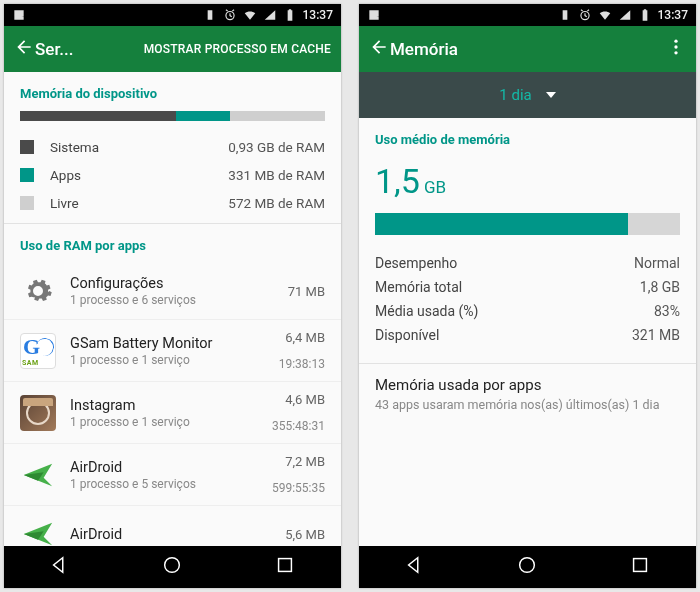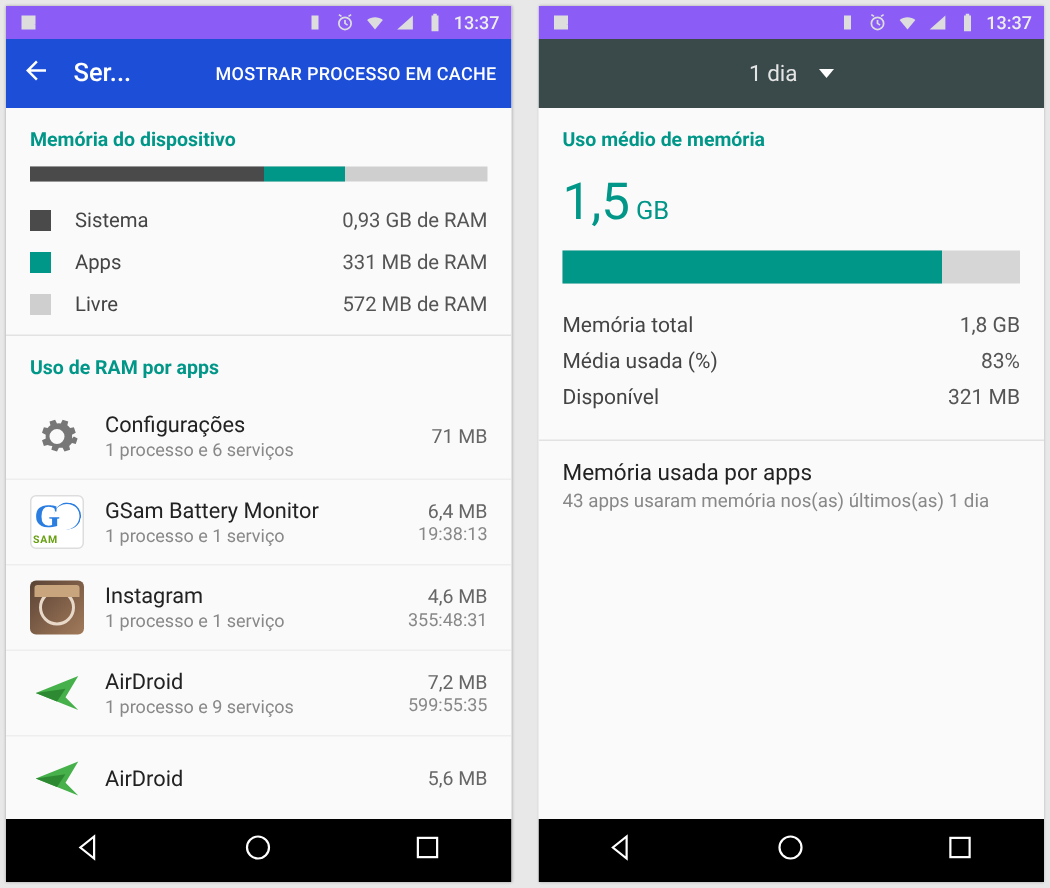--- a/index.html
+++ b/index.html
@@ -1,21 +1,21 @@
 <!DOCTYPE html>
 <html><head>
 <meta charset="utf-8">
 <style>
   * { margin: 0; padding: 0; box-sizing: border-box; font-family: Roboto, Arial, sans-serif; -webkit-font-smoothing: antialiased; }
   body { background: #e8e8e8; width: 700px; height: 592px; display: flex; gap: 18px; padding: 4px; }
   .phone { width: 338px; height: 584px; background: #fafafa; position: relative; overflow: hidden; display: flex; flex-direction: column; box-shadow: 0 0 2px rgba(0,0,0,.3); }
-  .status-bar { height: 22px; background: #8b5cf6; color: #eee; display: flex; align-items: center; justify-content: flex-end; gap: 6px; padding: 0 8px; font-size: 12px; font-weight: 500; }
+  .status-bar { height: 22px; background: #000000; color: #eee; display: flex; align-items: center; justify-content: flex-end; gap: 6px; padding: 0 8px; font-size: 12px; font-weight: 500; }
   .status-bar .sb-left { margin-right: auto; display:flex; align-items:center; }
   .status-bar svg { width: 14px; height: 14px; fill: #ddd; }
-  .app-bar { height: 46px; background: #1d4ed8; color: #fff; display: flex; align-items: center; padding: 0 10px; gap: 15px; }
+  .app-bar { height: 46px; background: #15803d; color: #fff; display: flex; align-items: center; padding: 0 10px; gap: 1px; }
   .app-bar .title { font-size: 17px; font-weight: 500; white-space: nowrap; overflow: hidden; text-overflow: ellipsis; }
   .app-bar .action { font-size: 12px; font-weight: 500; letter-spacing: .2px; margin-left: auto; white-space: nowrap; }
   .app-bar svg { width: 20px; height: 20px; fill: #fff; }
   .app-bar .menu-dots { margin-left:auto; }
   .content { flex: 1; overflow: hidden; background: #fafafa; }
   .section-header { color: #009688; font-size: 13px; font-weight: 700; padding: 14px 16px 10px; }
   .bar-track { height: 10px; margin: 0 16px 12px; display: flex; background: #cfcfcf; }
   .bar-seg { height: 100%; }
   .seg-dark { background: #4a4a4a; }
   .seg-teal { background: #009688; }
@@ -28,36 +28,36 @@
   .legend-value { margin-left: auto; color: #555; }
   .divider { height: 1px; background: #e2e2e2; margin-top: 6px; }
   .app-list { }
   .app-row { display: flex; align-items: center; padding: 10px 16px; border-bottom: 1px solid #eee; }
   .app-row .icon { width: 36px; height: 36px; margin-right: 14px; border-radius: 4px; display:flex; align-items:center; justify-content:center; }
   .app-row .txt { flex: 1; }
   .app-row .name { font-size: 14.5px; color: #222; }
   .app-row .sub { font-size: 12px; color: #888; margin-top: 1px; }
   .app-row .rcol { text-align: right; }
   .app-row .val { font-size: 13px; color: #666; }
-  .app-row .val2 { font-size: 12px; color: #888; margin-top: 0; }
+  .app-row .val2 { font-size: 12px; color: #888; margin-top: 12px; }
   
   .ic-gear svg { width: 30px; height: 30px; fill: #777; }
   .ic-gsam { background:#fff; border:1px solid #ddd; position:relative; overflow:hidden; }
   .ic-gsam .g { position:absolute; left:2px; top:0; font-size:22px; font-weight:700; color:#2a7de1; font-family: Georgia, serif; }
   .ic-gsam .sam { position:absolute; bottom:1px; left:1px; font-size:7px; font-weight:700; color:#6aa014; letter-spacing:.5px; }
   .ic-gsam .arc { position:absolute; right:1px; top:4px; width:18px; height:18px; border:1.5px solid #2a7de1; border-left:none; border-bottom:none; border-radius:50%; transform:rotate(10deg); }
   .ic-insta { background: linear-gradient(135deg,#5a4335,#a27a5a); position:relative; }
   .ic-insta:before { content:""; position:absolute; inset:6px; border:2px solid #e8d8c8; border-radius:50%; }
   .ic-insta:after { content:""; position:absolute; top:3px; left:3px; right:3px; height:8px; background:#c9a57e; border-radius:2px 2px 0 0; }
   .ic-air { position:relative; }
   .ic-air svg { width:34px; height:34px; }
   .nav-bar { height: 42px; background: #000; display: flex; align-items: center; justify-content: space-around; }
   .nav-bar svg { width: 22px; height: 22px; stroke: #fff; fill: none; stroke-width: 1.6; }
   
-  .time-selector { height: 46px; background: #3a4a4a; color:#e5e5e5; display:flex; align-items:center; justify-content:center; gap:14px; font-size:15px; }
+  .time-selector { height: 46px; background: #3a4a4a; color:#14b8a6; display:flex; align-items:center; justify-content:center; gap:14px; font-size:15px; }
   .time-selector svg { width:10px; height:10px; fill:#fff; }
   .big-num { color:#009688; font-size:34px; font-weight:400; padding: 4px 16px 2px; }
   .big-num .unit { font-size:17px; margin-left:4px; }
   .usage-bar { height: 22px; margin: 10px 16px 16px; background:#d6d6d6; position:relative; }
   .usage-bar .fill { height:100%; background:#009688; }
   .stats { padding: 0 16px 10px; }
   .stat-row { display:flex; font-size:14px; color:#444; padding:4px 0; }
   .stat-row .sv { margin-left:auto; color:#555; }
   .mem-apps { border-top:1px solid #e2e2e2; margin-top:6px; padding: 12px 16px; }
   .mem-apps .mtitle { font-size:15px; color:#222; }
@@ -176,21 +176,21 @@
 
       <div class="app-row">
         <span class="icon ic-air">
           <svg viewBox="0 0 24 24">
               <path d="M2 12L22 4l-6 10 6 6z" fill="#46b04a"></path>
               <path d="M2 12l14-2-4 6z" fill="#2e8a32"></path>
             </svg>
         </span>
         <div class="txt">
           <div class="name">AirDroid</div>
-          <div class="sub">1 processo e 9 serviços</div>
+          <div class="sub">1 processo e 5 serviços</div>
         </div>
         <div class="rcol">
           <div class="val">7,2 MB</div>
           <div class="val2">599:55:35</div>
         </div>
       </div>
 
       <div class="app-row" style="border-bottom:none;">
         <span class="icon ic-air">
           <svg viewBox="0 0 24 24">
@@ -241,39 +241,58 @@
       </svg>
     <svg viewBox="0 0 24 24">
         <path d="M3 20h18V4z"></path>
       </svg>
     <svg viewBox="0 0 24 24">
         <path d="M8 4h8v18H8zM10 2h4v2h-4z"></path>
       </svg>
     <span>13:37</span>
   </div>
 
+  <div class="app-bar">
+    <span>
+      <svg viewBox="0 0 24 24">
+          <path d="M20 11H7.8l5.6-5.6L12 4l-8 8 8 8 1.4-1.4L7.8 13H20z"></path>
+        </svg>
+    </span>
+    <span class="title">Memória</span>
+    <span class="menu-dots">
+      <svg viewBox="0 0 24 24">
+          <circle cx="12" cy="5" r="2"></circle>
+          <circle cx="12" cy="12" r="2"></circle>
+          <circle cx="12" cy="19" r="2"></circle>
+        </svg>
+    </span>
+  </div>
 
   <div class="time-selector">
     <span>1 dia</span>
     <svg viewBox="0 0 10 10">
         <path d="M0 2h10L5 8z"></path>
       </svg>
   </div>
 
   <div class="content">
     <div class="section-header">Uso médio de memória</div>
     <div class="big-num">
       <span>1,5</span><span class="unit">GB</span>
     </div>
     <div class="usage-bar">
       <div class="fill" style="width:83%"></div>
     </div>
 
     <div class="stats">
       <div class="stat-row">
+        <span>Desempenho</span>
+        <span class="sv">Normal</span>
+      </div>
+      <div class="stat-row">
         <span>Memória total</span>
         <span class="sv">1,8 GB</span>
       </div>
       <div class="stat-row">
         <span>Média usada (%)</span>
         <span class="sv">83%</span>
       </div>
       <div class="stat-row">
         <span>Disponível</span>
         <span class="sv">321 MB</span>

